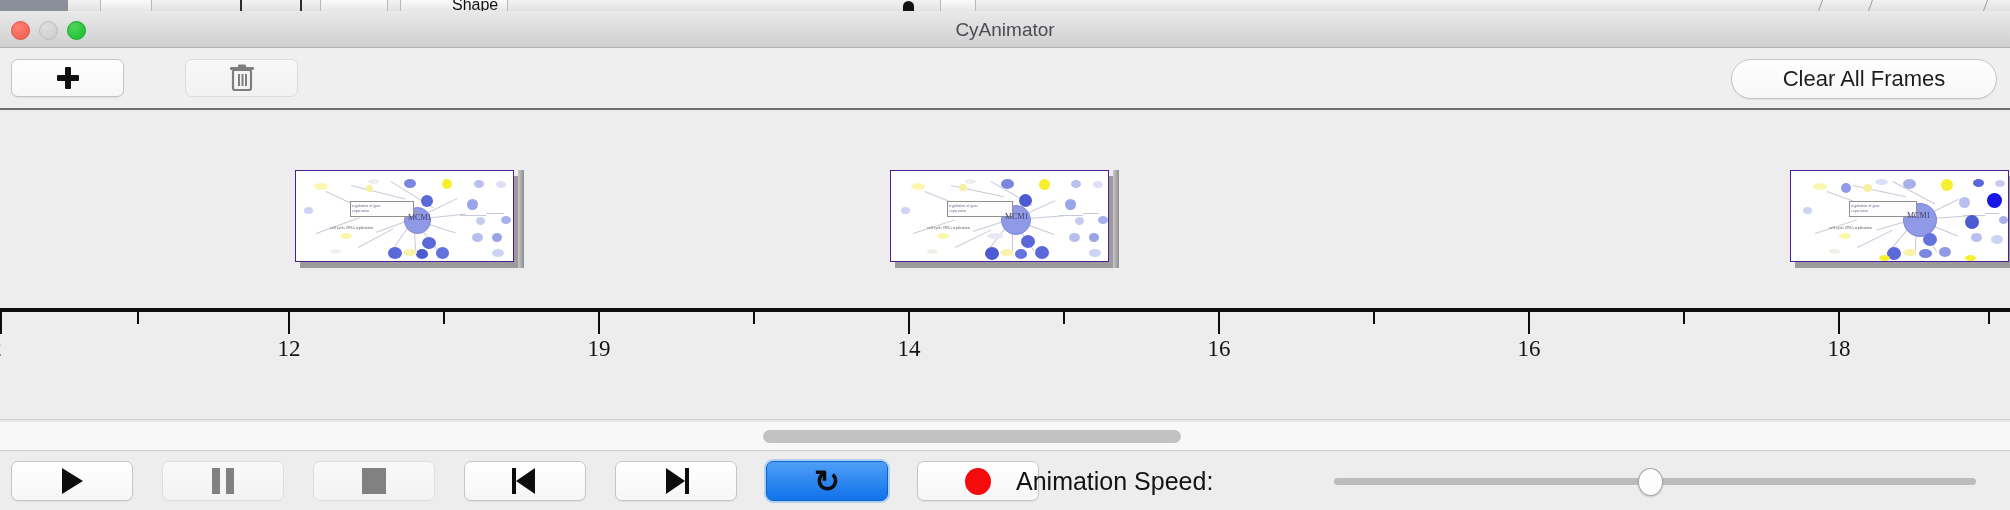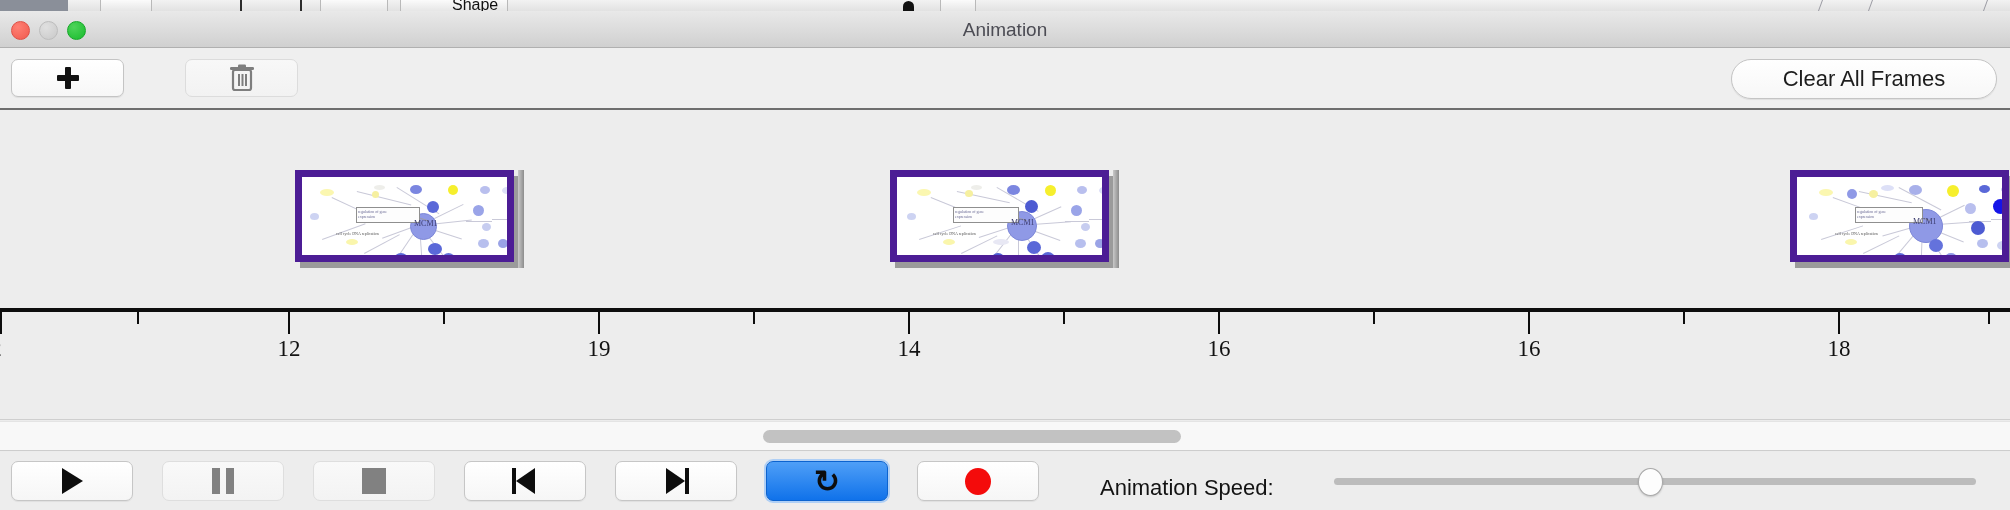--- a/index.html
+++ b/index.html
@@ -87,21 +87,21 @@
     background: #ededed; border-bottom: 1px solid #cfcfcf;
   }
 
   .frame { position: absolute; width: 224px; height: 98px; }
   .frame .shadow {
     position: absolute; left: 5px; top: 6px; width: 219px; height: 92px;
     background: #9b9b9b;
   }
   .frame .net {
     position: absolute; left: 0; top: 0; width: 219px; height: 92px;
-    background: #ffffff; border: 7px solid #4c1d95; overflow: hidden;
+    background: #ffffff; border: 1px solid #4c1d95; overflow: hidden;
   }
   .frame .sidebar-edge {
     position: absolute; right: -5px; top: 0; width: 6px; height: 98px;
     background: linear-gradient(90deg,#c9c9c9,#8d8d8d);
   }
   .nd { position: absolute; border-radius: 50%; }
   .edg { position: absolute; background: #c9c9d8; height: 1px; transform-origin: 0 0; }
   .tipbox {
     position: absolute; background: #fdfdfd; border: 1px solid #8f8f8f;
   }
@@ -172,22 +172,22 @@
     content: ""; position: absolute; right: 0; top: 0; width: 4px; height: 26px; background: #0d0d0d;
   }
   .ico-next::after {
     content: ""; position: absolute; right: 4px; top: 0; width: 0; height: 0;
     border-left: 19px solid #0d0d0d; border-top: 13px solid transparent; border-bottom: 13px solid transparent;
   }
   .ico-loop { font-size: 31px; line-height: 31px; color: #0d0d0d; font-weight: bold; }
   .ico-rec { width: 26px; height: 27px; border-radius: 50%; background: #f40b0b; }
 
   .speed-label {
-    position: absolute; left: 1100px; top: 9px; height: 40px; line-height: 40px;
-    font-size: 22px; color: #131313; margin-top: 7px;
+    position: absolute; left: 1016px; top: 9px; height: 40px; line-height: 40px;
+    font-size: 25px; color: #131313;
   }
   .slider-track {
     position: absolute; left: 1334px; top: 26px; width: 642px; height: 7px;
     background: #bcbcbc; border-radius: 4px;
   }
   .slider-thumb {
     position: absolute; left: 1638px; top: 17px; width: 25px; height: 28px;
     border-radius: 50%; background: #fdfdfd; border: 1px solid #a9a9a9;
     box-shadow: 0 1px 2px rgba(0,0,0,0.18);
   }
@@ -209,21 +209,21 @@
   <div class="bgslash" style="left:1870px;"></div>
   <div class="bgslash" style="left:1985px;"></div>
 </div>
 
 <div class="titlebar">
   <div class="lights">
     <div class="light close"></div>
     <div class="light min"></div>
     <div class="light max"></div>
   </div>
-  <div class="title-text">Animation</div>
+  <div class="title-text">CyAnimator</div>
 </div>
 
 <div class="toolbar">
   <div class="btn btn-add">
     <span class="plus-icon"></span>
   </div>
   <div class="btn flat btn-del">
     <svg width="26" height="30" viewBox="0 0 26 30">
       <rect x="4" y="7" width="18" height="20" rx="2" fill="none" stroke="#7e7e7e" stroke-width="2.2"></rect>
       <rect x="1" y="4" width="24" height="3" rx="1.2" fill="#7e7e7e"></rect>

